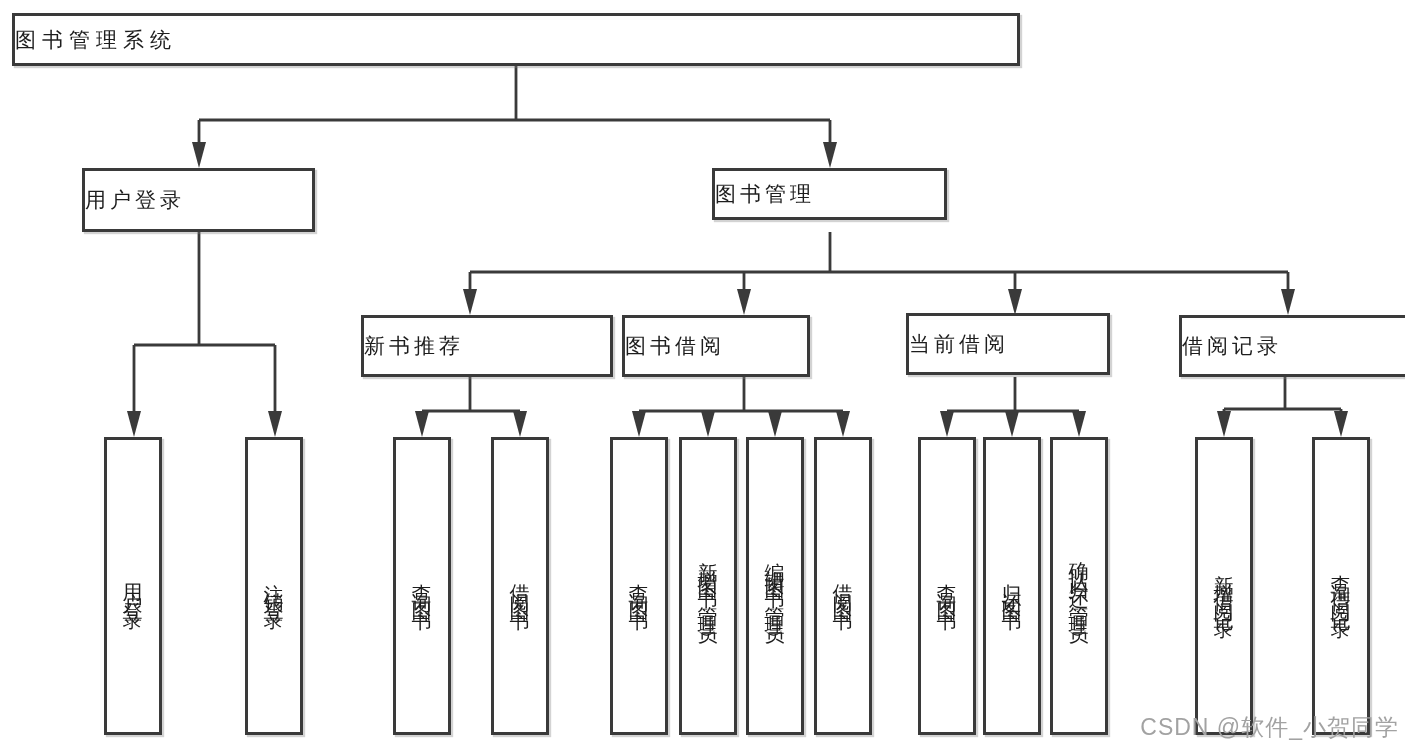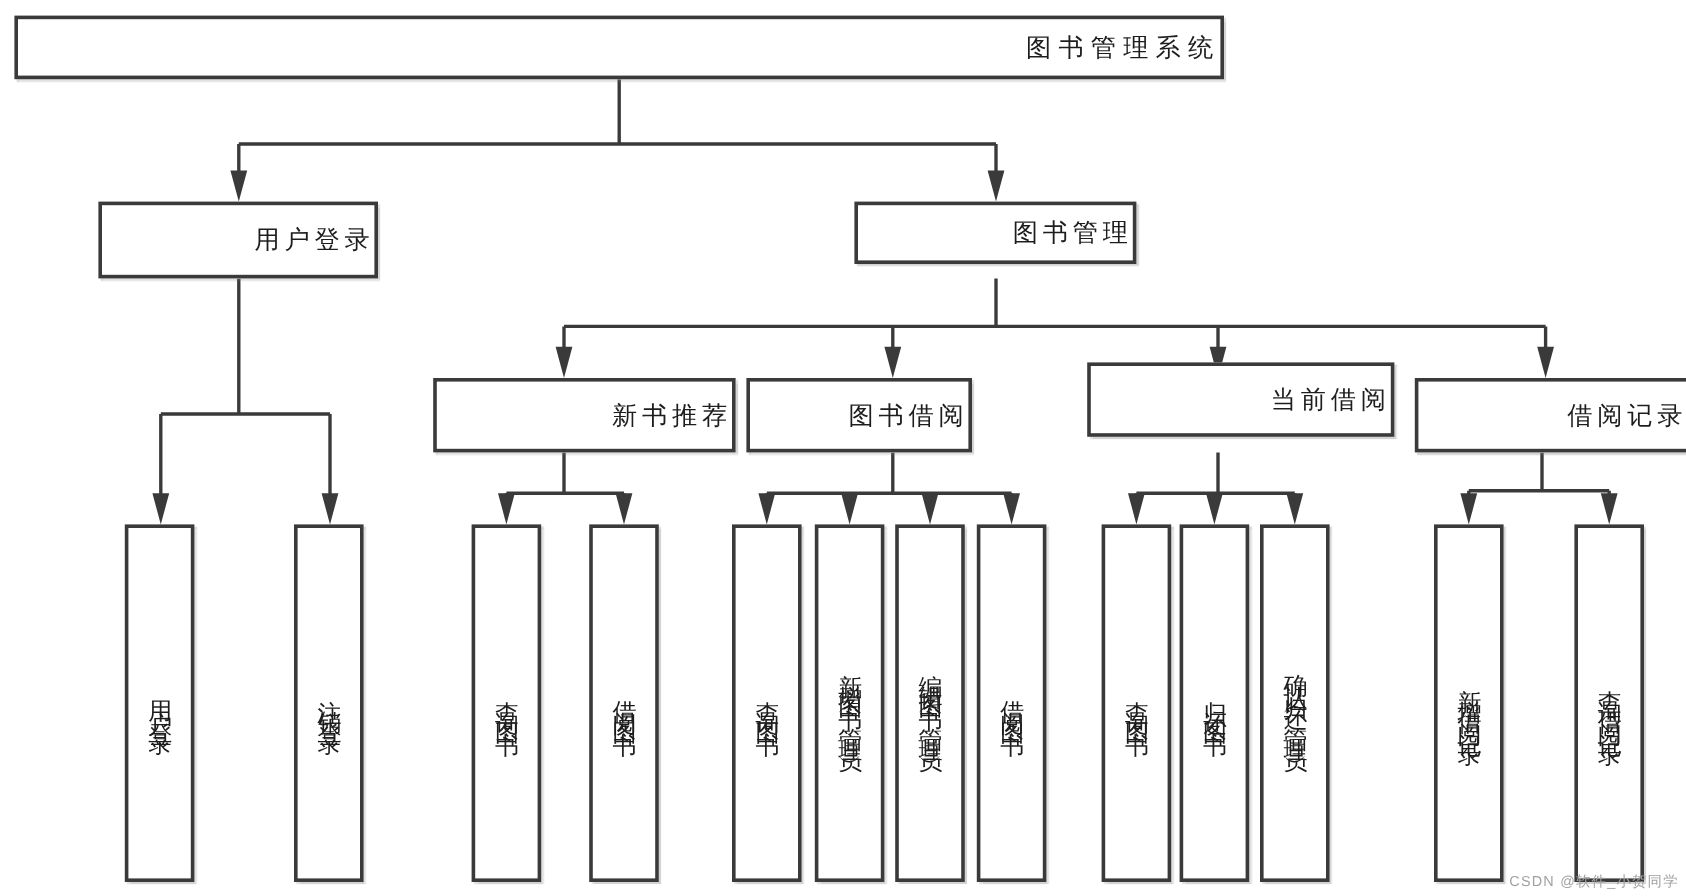--- a/index.html
+++ b/index.html
@@ -9,21 +9,21 @@
     background:#ffffff;
     font-family:"Liberation Sans", sans-serif;
     overflow:hidden;
   }
   #wires{position:absolute;left:0;top:0;pointer-events:none;}
   .hbox{
     position:absolute;
     box-sizing:border-box;
     background:#ffffff;
     border:3px solid #3a3a3a;
-    display:flex;align-items:center;justify-content:flex-end;
+    display:flex;align-items:center;justify-content:flex-start;
     box-shadow:2px 2px 1px rgba(130,130,130,0.35);
   }
   .hbox span{
     font-size:21px;color:#1d1d1d;letter-spacing:4px;
     white-space:nowrap;
   }
   .hbox.root span{letter-spacing:6px;}
   .vbox{
     position:absolute;
     top:437px;width:58px;height:298px;
@@ -36,21 +36,21 @@
   .vbox span{
     writing-mode:vertical-rl;
     text-orientation:mixed;
     font-size:20px;color:#1d1d1d;
     letter-spacing:9px;line-height:1;
     white-space:nowrap;
   }
   #watermark{
     position:absolute;
     right:6px;bottom:4px;
-    font-size:12px;color:#a2a2a2;
+    font-size:23px;color:#a2a2a2;
     letter-spacing:1px;
     white-space:nowrap;
   }
 </style>
 </head>
 <body>
 
 <div id="canvas">
 
   <svg id="wires" width="1405" height="747" viewBox="0 0 1405 747">
@@ -96,21 +96,21 @@
   <div class="hbox" style="left:712px;top:168px;width:235px;height:52px">
     <span>图书管理</span>
   </div>
 
   <div class="hbox" style="left:361px;top:315px;width:252px;height:62px">
     <span>新书推荐</span>
   </div>
   <div class="hbox" style="left:622px;top:315px;width:188px;height:62px">
     <span>图书借阅</span>
   </div>
-  <div class="hbox" style="left:906px;top:302px;width:256px;height:62px">
+  <div class="hbox" style="left:906px;top:313px;width:204px;height:62px">
     <span>当前借阅</span>
   </div>
   <div class="hbox" style="left:1179px;top:315px;width:230px;height:62px">
     <span>借阅记录</span>
   </div>
 
   <div class="vbox" style="left:104px">
     <span>用户登录</span>
   </div>
   <div class="vbox" style="left:245px">

